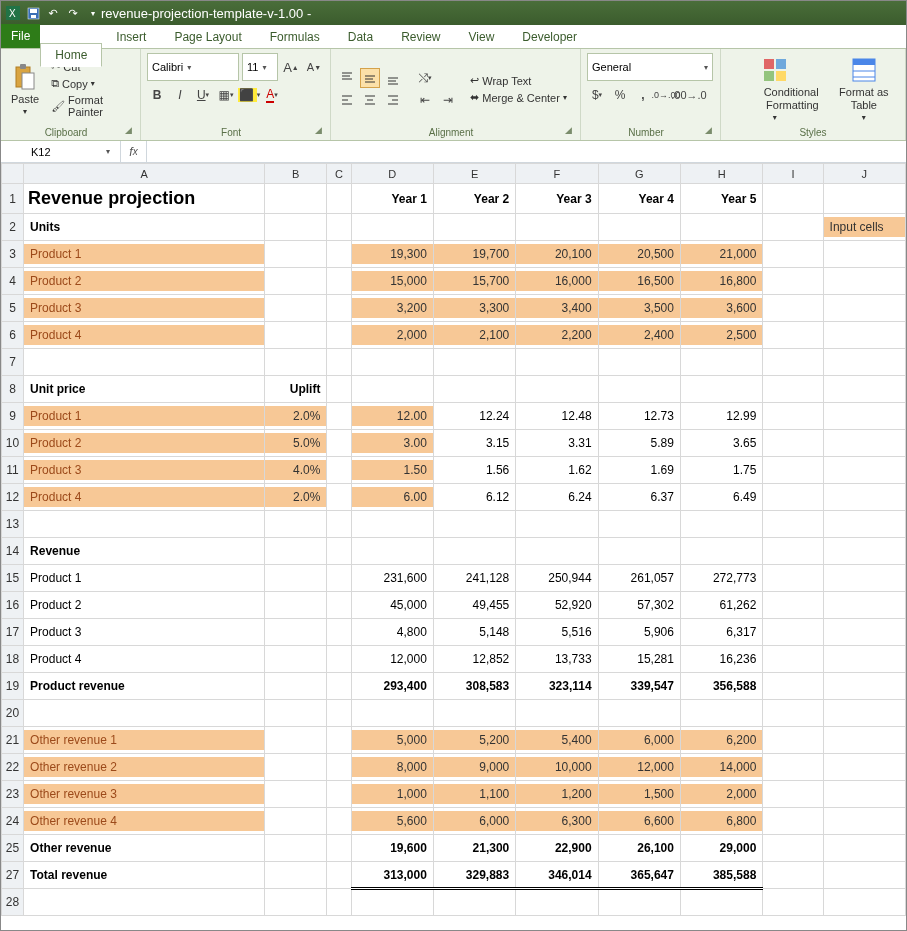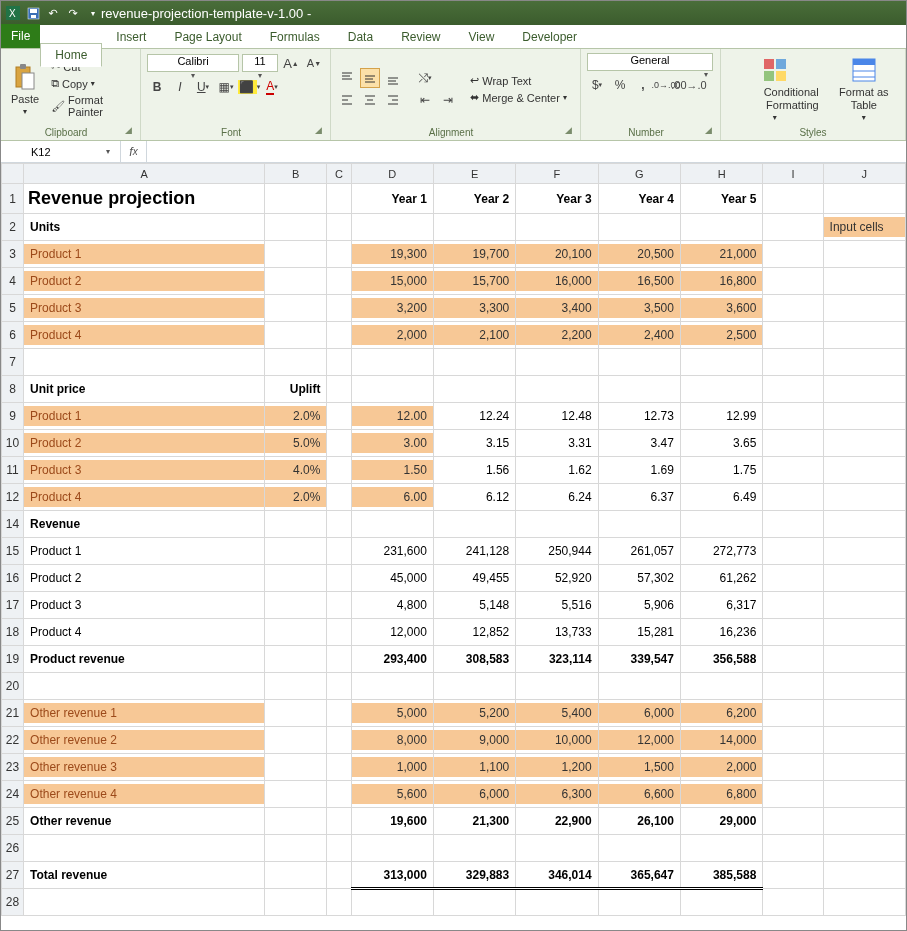--- a/index.html
+++ b/index.html
@@ -17,21 +17,21 @@
   .tab.active { background:#fff; border:1px solid #b6c5a8; border-bottom:1px solid #fff; color:#3b5c2d; position:relative; top:19px;}
   
   .ribbon { height:92px; background:#eef3e9; display:flex; border-bottom:1px solid #b6c5a8;}
   .group { border-right:1px solid #cfd9c7; padding:4px 6px 2px 6px; display:flex; flex-direction:column; justify-content:space-between;}
   .group-title { text-align:center; font-size:10px; color:#5a7048; padding-top:2px;}
   .group-body { flex:1; display:flex; align-items:center; gap:6px;}
   .btn-tiny { display:flex; align-items:center; gap:3px; font-size:11px; color:#333; padding:1px 2px;}
   .vstack { display:flex; flex-direction:column; gap:2px;}
   .big-btn { display:flex; flex-direction:column; align-items:center; font-size:11px; color:#333; padding:2px 4px; gap:2px;}
   .big-btn .glyph { width:28px; height:28px; display:flex; align-items:center; justify-content:center; font-size:20px;}
-  .dd { border:1px solid #b6c5a8; background:#fff; font-size:11px; height:18px; display:flex; align-items:center; padding:0 4px; gap:4px;flex-direction:column;}
+  .dd { border:1px solid #b6c5a8; background:#fff; font-size:11px; height:28px; display:flex; align-items:center; padding:0 4px; gap:4px;}
   .dd .caret { font-size:8px; color:#555;}
   .icon-row { display:flex; gap:3px; align-items:center;}
   .ribbtn { width:20px; height:20px; border:1px solid transparent; display:flex; align-items:center; justify-content:center; font-size:12px; color:#444;}
   .ribbtn.active { background:#fbe0a8; border:1px solid #d4a24a;}
   .corner-launch { font-size:9px; color:#7a8c6b; text-align:right; padding-right:2px;}
   
   .fbar { height:22px; display:flex; align-items:stretch; border-bottom:1px solid #d0d7dd;}
   .namebox { width:120px; border-right:1px solid #d0d7dd; display:flex; align-items:center; padding:0 10px 0 30px; font-size:11px; justify-content:space-between;}
   .namebox .caret { font-size:8px; color:#555;}
   .fx { width:26px; display:flex; align-items:center; justify-content:center; font-style:italic; color:#555; border-right:1px solid #d0d7dd;}
@@ -657,21 +657,21 @@
             <td>
               <div class="cell right peach-num">3.00</div>
             </td>
             <td>
               <div class="cell right">3.15</div>
             </td>
             <td>
               <div class="cell right">3.31</div>
             </td>
             <td>
-              <div class="cell right">3.47</div>
+              <div class="cell right">5.89</div>
             </td>
             <td>
               <div class="cell right">3.65</div>
             </td>
             <td>
               <div class="cell "></div>
             </td>
             <td>
               <div class="cell "></div>
             </td>
@@ -727,20 +727,53 @@
               <div class="cell right">6.12</div>
             </td>
             <td>
               <div class="cell right">6.24</div>
             </td>
             <td>
               <div class="cell right">6.37</div>
             </td>
             <td>
               <div class="cell right">6.49</div>
+            </td>
+            <td>
+              <div class="cell "></div>
+            </td>
+            <td>
+              <div class="cell "></div>
+            </td>
+          </tr>
+          <tr>
+            <td class="rowhdr">13</td>
+            <td>
+              <div class="cell "></div>
+            </td>
+            <td>
+              <div class="cell "></div>
+            </td>
+            <td>
+              <div class="cell "></div>
+            </td>
+            <td>
+              <div class="cell "></div>
+            </td>
+            <td>
+              <div class="cell "></div>
+            </td>
+            <td>
+              <div class="cell "></div>
+            </td>
+            <td>
+              <div class="cell "></div>
+            </td>
+            <td>
+              <div class="cell "></div>
             </td>
             <td>
               <div class="cell "></div>
             </td>
             <td>
               <div class="cell "></div>
             </td>
           </tr>
           <tr>
             <td class="rowhdr">14</td>
@@ -1123,53 +1156,20 @@
               <div class="cell right bold">21,300</div>
             </td>
             <td class="sum-top">
               <div class="cell right bold">22,900</div>
             </td>
             <td class="sum-top">
               <div class="cell right bold">26,100</div>
             </td>
             <td class="sum-top">
               <div class="cell right bold">29,000</div>
-            </td>
-            <td>
-              <div class="cell "></div>
-            </td>
-            <td>
-              <div class="cell "></div>
-            </td>
-          </tr>
-          <tr>
-            <td class="rowhdr">26</td>
-            <td>
-              <div class="cell "></div>
-            </td>
-            <td>
-              <div class="cell "></div>
-            </td>
-            <td>
-              <div class="cell "></div>
-            </td>
-            <td>
-              <div class="cell "></div>
-            </td>
-            <td>
-              <div class="cell "></div>
-            </td>
-            <td>
-              <div class="cell "></div>
-            </td>
-            <td>
-              <div class="cell "></div>
-            </td>
-            <td>
-              <div class="cell "></div>
             </td>
             <td>
               <div class="cell "></div>
             </td>
             <td>
               <div class="cell "></div>
             </td>
           </tr>
           <tr>
             <td class="rowhdr">27</td>

